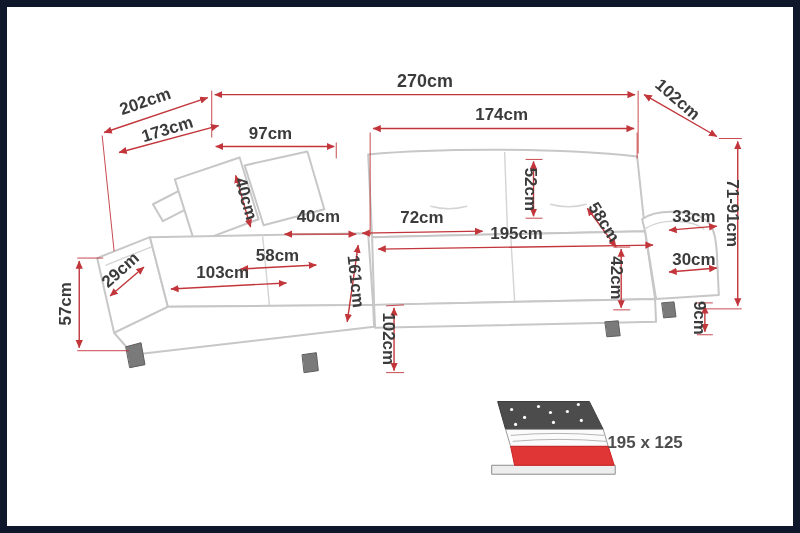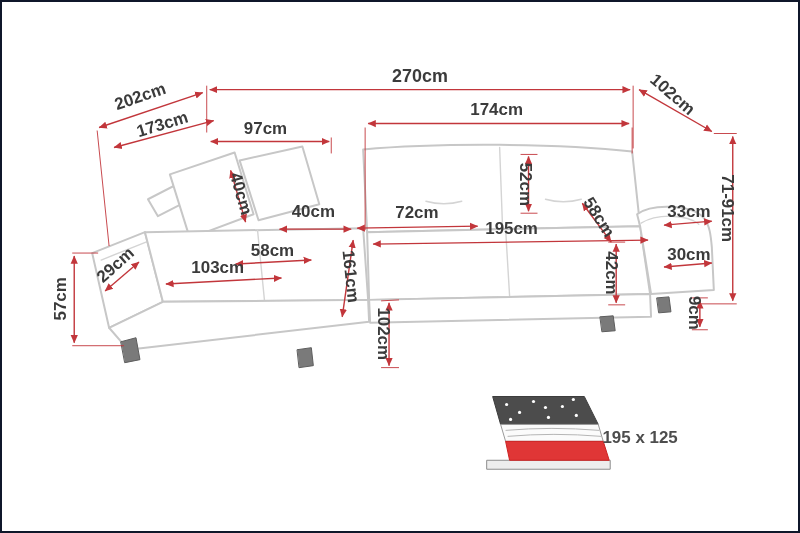--- a/index.html
+++ b/index.html
@@ -1,19 +1,19 @@
 <!DOCTYPE html>
 <html><head>
 <meta charset="utf-8">
 <style>
   html,body{margin:0;padding:0;background:#ffffff;}
   body{font-family:"Liberation Sans",sans-serif;}
   .frame{
     width:800px;height:533px;box-sizing:border-box;
-    border:2px solid #0f172a;background:#ffffff;overflow:hidden;
+    border:7px solid #0f172a;background:#ffffff;overflow:hidden;
   }
   svg{display:block;}
   
   .sofa path,.sofa polygon{fill:#ffffff;stroke:#c7c7c7;stroke-width:2;stroke-linejoin:round;stroke-linecap:round;}
   .sofa .seam{fill:none;stroke:#d4d4d4;stroke-width:1.4;}
   .sofa .leg{fill:#7a7a7a;stroke:#5d5d5d;stroke-width:1;}
   
   .dim line,.dim path{stroke:#c2363b;stroke-width:1.4;fill:none;}
   .dim .ext{stroke-width:1;opacity:.9;}
   

